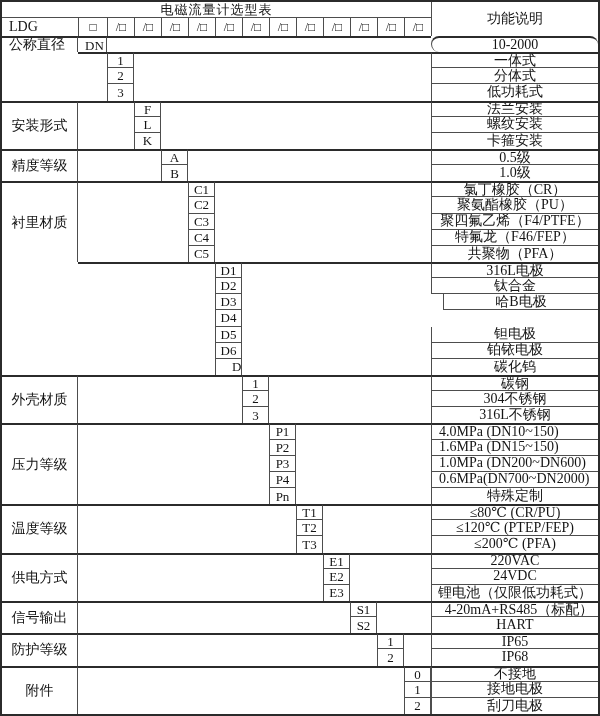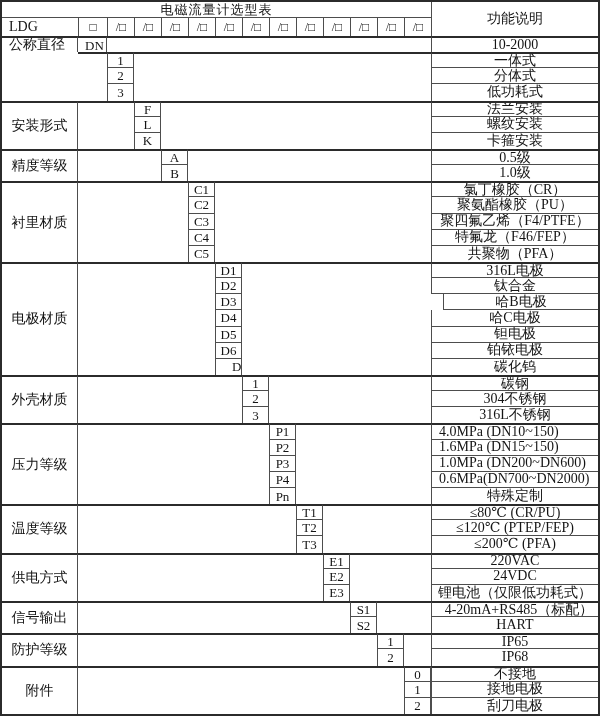--- a/index.html
+++ b/index.html
@@ -54,21 +54,21 @@
     <div class="cell box sep1 bl" style="grid-area: 2 / 7 / span 1 / span 1;">/□</div>
     <div class="cell box sep1 bl" style="grid-area: 2 / 8 / span 1 / span 1;">/□</div>
     <div class="cell box sep1 bl" style="grid-area: 2 / 9 / span 1 / span 1;">/□</div>
     <div class="cell box sep1 bl" style="grid-area: 2 / 10 / span 1 / span 1;">/□</div>
     <div class="cell box sep1 bl" style="grid-area: 2 / 11 / span 1 / span 1;">/□</div>
     <div class="cell box sep1 bl" style="grid-area: 2 / 12 / span 1 / span 1;">/□</div>
     <div class="cell box sep1 bl" style="grid-area: 2 / 13 / span 1 / span 1;">/□</div>
     <div class="cell box sep1 bl" style="grid-area: 2 / 14 / span 1 / span 1;">/□</div>
     <div class="cell lbl sep br left" style="grid-area: 3 / 1 / span 1 / span 1;">公称直径</div>
     <div class="cell code br sep left" style="grid-area: 3 / 2 / span 1 / span 1;">DN</div>
-    <div class="cell desc bl sep" style="grid-area: 3 / 15 / span 1 / span 1;">10-2000</div>
+    <div class="cell desc bl sep" style="grid-area: 3 / 15 / span 1 / span 1; border-radius: 8px;">10-2000</div>
     <div class="cell sep" style="grid-area: 3 / 3 / span 1 / span 12;"></div>
     <div class="cell sep" style="grid-area: 4 / 2 / span 3 / span 1;"></div>
     <div class="cell code br bl sep cb" style="grid-area: 4 / 3 / span 1 / span 1;">1</div>
     <div class="cell desc bl sep cb" style="grid-area: 4 / 15 / span 1 / span 1;">一体式</div>
     <div class="cell code br bl cb" style="grid-area: 5 / 3 / span 1 / span 1;">2</div>
     <div class="cell desc bl cb" style="grid-area: 5 / 15 / span 1 / span 1;">分体式</div>
     <div class="cell code br bl" style="grid-area: 6 / 3 / span 1 / span 1;">3</div>
     <div class="cell desc bl" style="grid-area: 6 / 15 / span 1 / span 1;">低功耗式</div>
     <div class="cell sep" style="grid-area: 4 / 4 / span 3 / span 11;"></div>
     <div class="cell lbl sep br" style="grid-area: 7 / 1 / span 3 / span 1;">安装形式</div>
@@ -93,30 +93,28 @@
     <div class="cell desc bl sep cb" style="grid-area: 12 / 15 / span 1 / span 1;">氯丁橡胶（CR）</div>
     <div class="cell code br bl cb" style="grid-area: 13 / 6 / span 1 / span 1;">C2</div>
     <div class="cell desc bl cb" style="grid-area: 13 / 15 / span 1 / span 1;">聚氨酯橡胶（PU）</div>
     <div class="cell code br bl cb" style="grid-area: 14 / 6 / span 1 / span 1;">C3</div>
     <div class="cell desc bl cb" style="grid-area: 14 / 15 / span 1 / span 1;">聚四氟乙烯（F4/PTFE）</div>
     <div class="cell code br bl cb" style="grid-area: 15 / 6 / span 1 / span 1;">C4</div>
     <div class="cell desc bl cb" style="grid-area: 15 / 15 / span 1 / span 1;">特氟龙（F46/FEP）</div>
     <div class="cell code br bl" style="grid-area: 16 / 6 / span 1 / span 1;">C5</div>
     <div class="cell desc bl" style="grid-area: 16 / 15 / span 1 / span 1;">共聚物（PFA）</div>
     <div class="cell sep" style="grid-area: 12 / 7 / span 5 / span 8;"></div>
-    <div class="cell lbl sep br" style="grid-area: 17 / 1 / span 7 / span 1;">电极材质</div>
     <div class="cell sep" style="grid-area: 17 / 2 / span 7 / span 5;"></div>
     <div class="cell code br bl sep cb" style="grid-area: 17 / 7 / span 1 / span 1;">D1</div>
     <div class="cell desc bl sep cb" style="grid-area: 17 / 15 / span 1 / span 1;">316L电极</div>
     <div class="cell code br bl cb" style="grid-area: 18 / 7 / span 1 / span 1;">D2</div>
     <div class="cell desc bl cb" style="grid-area: 18 / 15 / span 1 / span 1;">钛合金</div>
     <div class="cell code br bl cb" style="grid-area: 19 / 7 / span 1 / span 1;">D3</div>
     <div class="cell desc bl cb" style="grid-area: 19 / 15 / span 1 / span 1; margin-left: 12px;">哈B电极</div>
     <div class="cell code br bl cb" style="grid-area: 20 / 7 / span 1 / span 1;">D4</div>
-    <div class="cell desc bl cb" style="grid-area: 20 / 15 / span 1 / span 1;">哈C电极</div>
     <div class="cell code br bl cb" style="grid-area: 21 / 7 / span 1 / span 1;">D5</div>
     <div class="cell desc bl cb" style="grid-area: 21 / 15 / span 1 / span 1;">钽电极</div>
     <div class="cell code br bl cb" style="grid-area: 22 / 7 / span 1 / span 1;">D6</div>
     <div class="cell desc bl cb" style="grid-area: 22 / 15 / span 1 / span 1;">铂铱电极</div>
     <div class="cell code br bl" style="grid-area: 23 / 7 / span 1 / span 1; padding-left: 23px;">D7</div>
     <div class="cell desc bl" style="grid-area: 23 / 15 / span 1 / span 1;">碳化钨</div>
     <div class="cell sep" style="grid-area: 17 / 8 / span 7 / span 7;"></div>
     <div class="cell lbl sep br" style="grid-area: 24 / 1 / span 3 / span 1;">外壳材质</div>
     <div class="cell sep" style="grid-area: 24 / 2 / span 3 / span 6;"></div>
     <div class="cell code br bl sep cb" style="grid-area: 24 / 8 / span 1 / span 1;">1</div>

